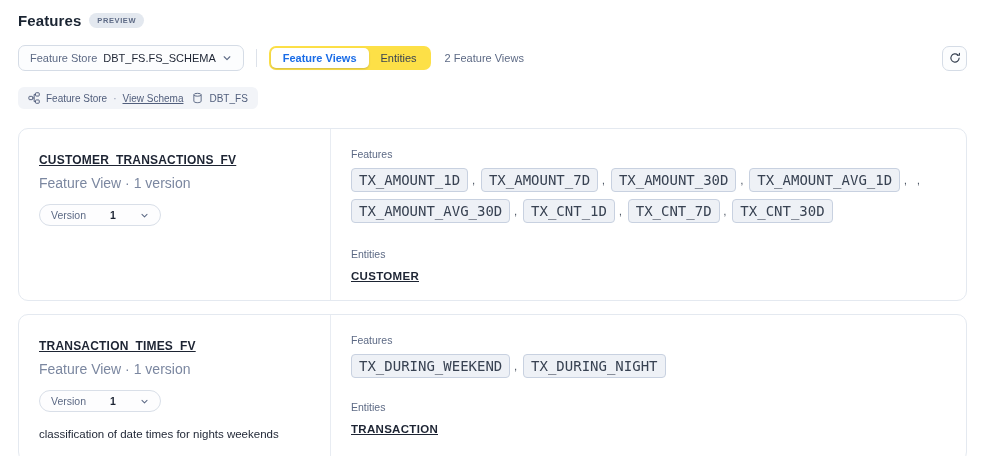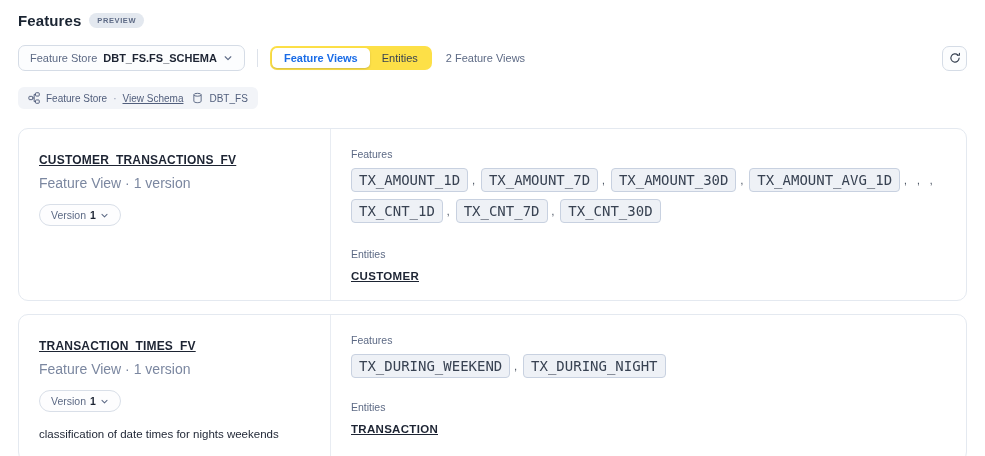--- a/index.html
+++ b/index.html
@@ -24,21 +24,21 @@
 
   
   .toolbar { margin-top: 16px; display: flex; align-items: center; }
   .store-selector {
     display: inline-flex; align-items: center; gap: 6px;
     border: 1px solid #d5dce6; background: #fcfdfe;
     border-radius: 7px; padding: 6px 11px; cursor: pointer;
     font-size: 11px;
   }
   .store-selector .sel-label { color: #5d6a85; }
-  .store-selector .sel-value { font-weight: bold; color: #1d2433; }
+  .store-selector .sel-value { font-weight: normal; color: #1d2433; }
   .chev { color: #5d6a85; display: inline-flex; }
   .toolbar-divider { width: 1px; height: 18px; background: #dde2ea; margin: 0 12px; }
   .seg-control {
     display: inline-flex; background: #fde047; border-radius: 7px; padding: 2px;
     font-size: 11px;
   }
   .seg-tab { padding: 4px 12px; border-radius: 5px; color: #384252; cursor: pointer; white-space: nowrap; }
   .seg-tab.active {
     background: #fff; color: #1a6ce7; font-weight: bold;
     box-shadow: 0 1px 2px rgba(20,30,55,.18);
@@ -72,21 +72,21 @@
     padding: 21px 20px 18px 20px;
     border-right: 1px solid #e8ecf2;
   }
   .card-right { flex: 1; padding: 19px 24px 18px 20px; }
   .fv-title {
     font-size: 12px; font-weight: bold; color: #1d2433;
     text-decoration: underline; letter-spacing: .2px; cursor: pointer; display: inline-block; text-align: right;
   }
   .fv-meta { margin-top: 7px; font-size: 14px; color: #7b87a0; }
   .version-pill {
-    margin-top: 13px; display: inline-flex; align-items: center; gap: 4px;
+    margin-top: 13px; display: inline-flex; align-items: center; gap: 24px;
     border: 1px solid #d9dfe8; background: #fdfdfe; border-radius: 12px;
     padding: 4px 11px; font-size: 10.5px; cursor: pointer;
   }
   .version-pill .v-label { color: #5d6a85; }
   .version-pill .v-value { font-weight: bold; color: #1d2433; }
   .fv-desc { margin-top: 14px; font-size: 11.5px; color: #1d2433; line-height: 1.45; max-width: 258px; }
 
   .section-label { font-size: 10.5px; color: #5d6a85; }
   .tag-list { margin-top: 8px; display: flex; flex-wrap: wrap; align-items: center; row-gap: 7px; }
   .tag {
@@ -191,20 +191,21 @@
           <span class="tag-comma">,</span>
 
           <span class="tag">TX_AMOUNT_30D</span>
           <span class="tag-comma">,</span>
 
           <span class="tag">TX_AMOUNT_AVG_1D</span>
           <span class="tag-comma">,</span>
 
           <span class="tag-comma">,</span>
 
+          <span class="tag">TX_AMOUNT_AVG_30D</span>
           <span class="tag-comma">,</span>
 
           <span class="tag">TX_CNT_1D</span>
           <span class="tag-comma">,</span>
 
           <span class="tag">TX_CNT_7D</span>
           <span class="tag-comma">,</span>
 
           <span class="tag">TX_CNT_30D</span>
         </div>

